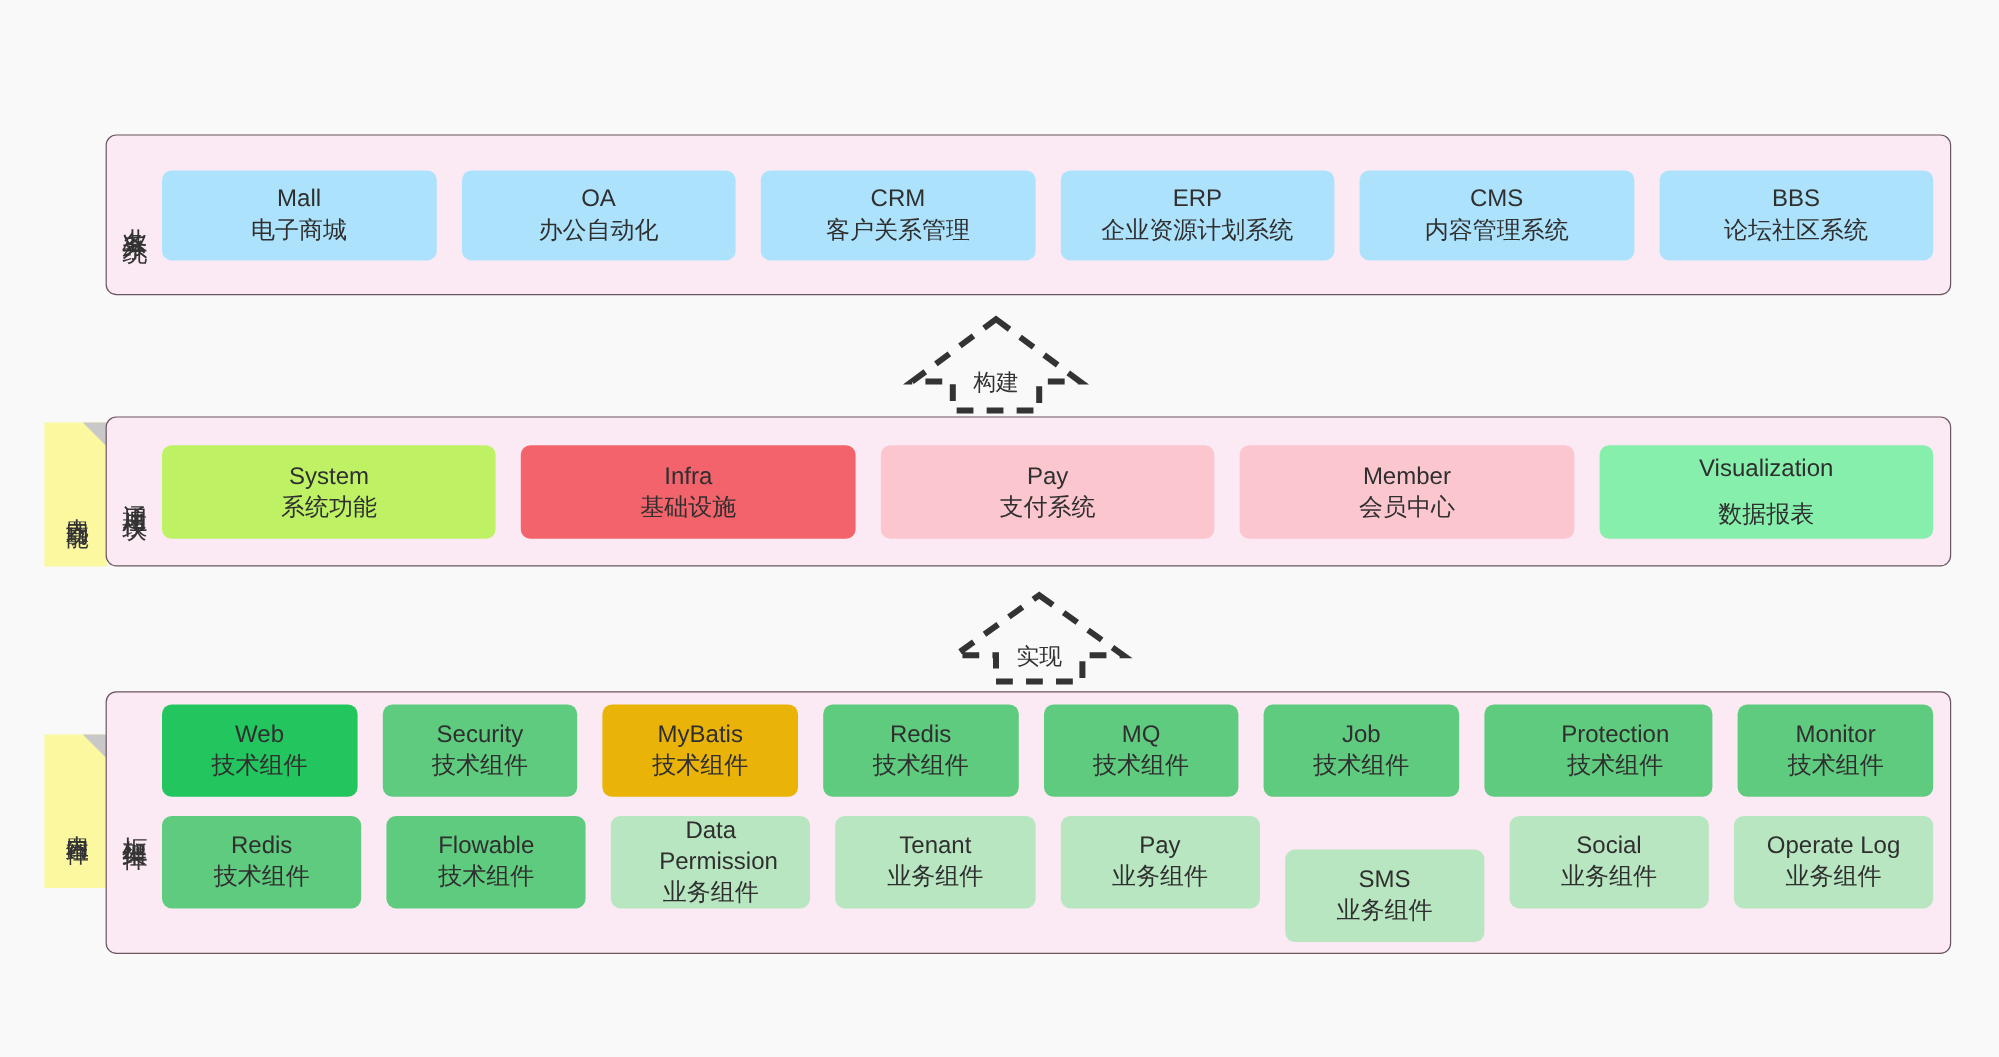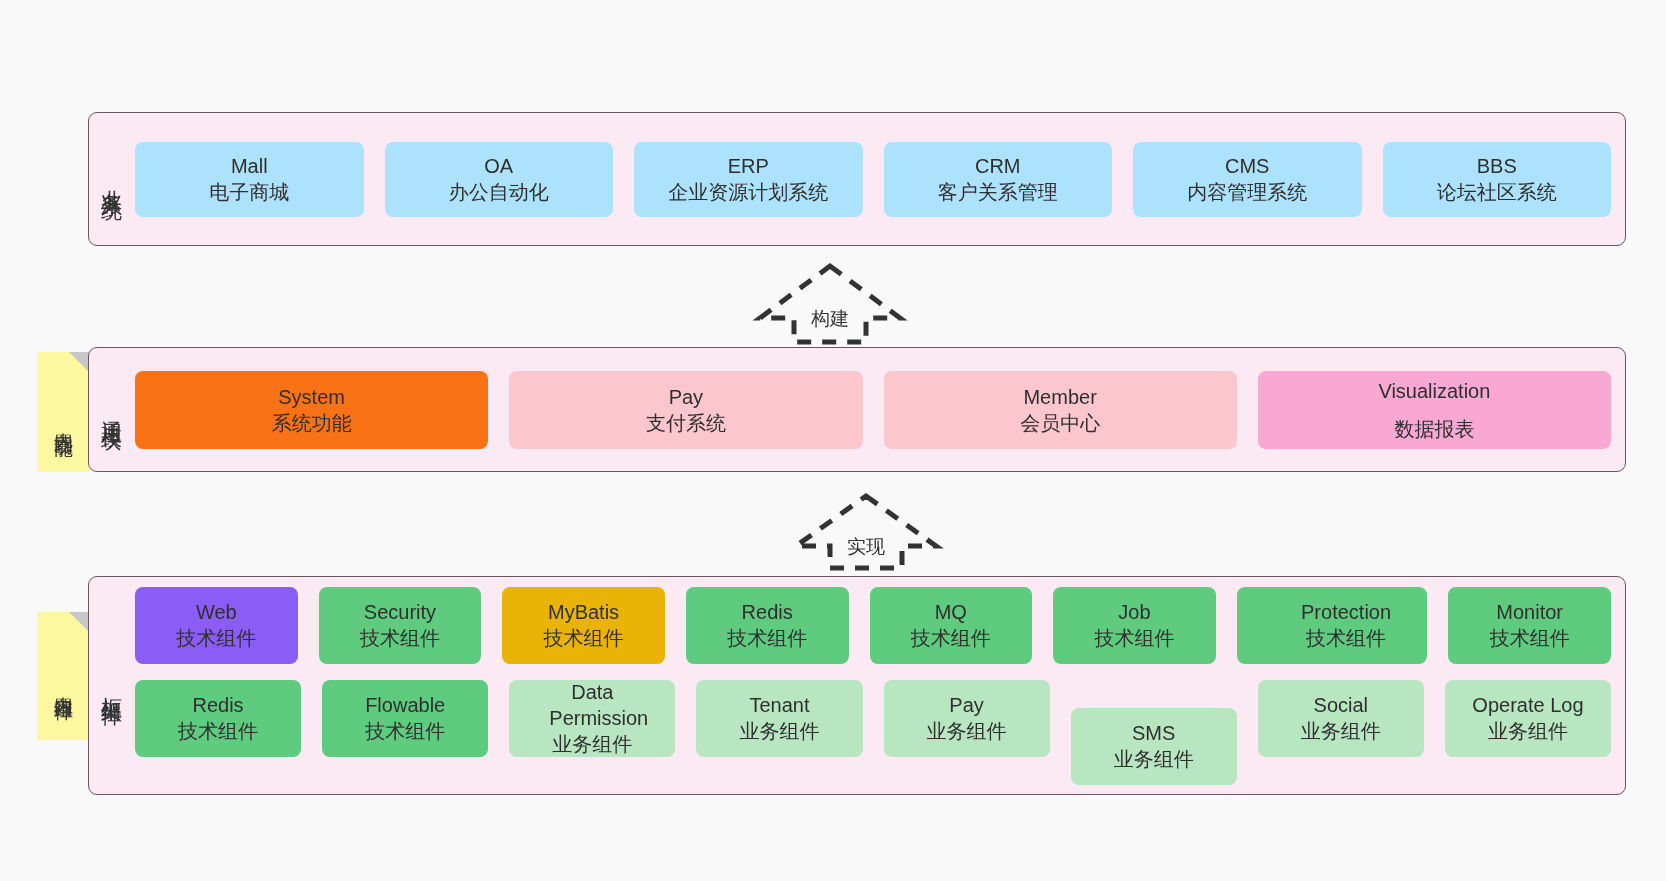--- a/index.html
+++ b/index.html
@@ -116,26 +116,26 @@
       <div class="row">
         <div class="cell" style="background:#ade2fc;height:75px;">
           <span class="en">Mall</span>
           <span class="cn">电子商城</span>
         </div>
         <div class="cell" style="background:#ade2fc;height:75px;">
           <span class="en">OA</span>
           <span class="cn">办公自动化</span>
         </div>
         <div class="cell" style="background:#ade2fc;height:75px;">
+          <span class="en">CRM</span>
+          <span class="cn">客户关系管理</span>
+        </div>
+        <div class="cell" style="background:#ade2fc;height:75px;">
           <span class="en">ERP</span>
           <span class="cn">企业资源计划系统</span>
-        </div>
-        <div class="cell" style="background:#ade2fc;height:75px;">
-          <span class="en">CRM</span>
-          <span class="cn">客户关系管理</span>
         </div>
         <div class="cell" style="background:#ade2fc;height:75px;">
           <span class="en">CMS</span>
           <span class="cn">内容管理系统</span>
         </div>
         <div class="cell" style="background:#ade2fc;height:75px;">
           <span class="en">BBS</span>
           <span class="cn">论坛社区系统</span>
         </div>
       </div>
@@ -149,33 +149,37 @@
     <span class="alabel" style="top:44px;">构建</span>
   </div>
 
   <div class="note" style="left:37px; top:352px; height:120px;">
     <span>内置功能</span>
   </div>
   <div class="band" style="left:88px; top:347px; width:1538px; height:125px;">
     <div class="band-label">通用模块</div>
     <div class="band-body">
       <div class="row">
-        <div class="cell" style="background:#f97316;height:78px;">
+        <div class="cell" style="background:#bef264;height:78px;">
           <span class="en">System</span>
           <span class="cn">系统功能</span>
+        </div>
+        <div class="cell" style="background:#f2636b;height:78px;">
+          <span class="en">Infra</span>
+          <span class="cn">基础设施</span>
         </div>
         <div class="cell" style="background:#fcc6cf;height:78px;">
           <span class="en">Pay</span>
           <span class="cn">支付系统</span>
         </div>
         <div class="cell" style="background:#fcc6cf;height:78px;">
           <span class="en">Member</span>
           <span class="cn">会员中心</span>
         </div>
-        <div class="cell" style="background:#f9a8d4;height:78px;gap:12px;">
+        <div class="cell" style="background:#86efac;height:78px;gap:12px;">
           <span class="en">Visualization</span>
           <span class="cn">数据报表</span>
         </div>
       </div>
     </div>
   </div>
 
   <div class="arrow" style="left:792px; top:492px; width:148px; height:78px;">
     <svg width="148" height="78" viewBox="0 0 148 78" aria-hidden="true">
       <path d="M74 4 L144 54 L110 54 L110 76 L38 76 L38 54 L4 54 Z" fill="none" stroke="#333" stroke-width="5" stroke-dasharray="14 11" stroke-linecap="butt" stroke-linejoin="miter"></path>
@@ -184,21 +188,21 @@
   </div>
 
   <div class="note" style="left:37px; top:612px; height:128px;">
     <span>内置组件</span>
   </div>
   <div class="band" style="left:88px; top:576px; width:1538px; height:219px;">
     <div class="band-label">框架组件</div>
     <div class="band-body">
 
       <div class="row">
-        <div class="cell" style="background:#8b5cf6;height:77px;">
+        <div class="cell" style="background:#22c55e;height:77px;">
           <span class="en">Web</span>
           <span class="cn">技术组件</span>
         </div>
         <div class="cell" style="background:#5fcb7f;height:77px;">
           <span class="en">Security</span>
           <span class="cn">技术组件</span>
         </div>
         <div class="cell" style="background:#eab308;height:77px;">
           <span class="en">MyBatis</span>
           <span class="cn">技术组件</span>

